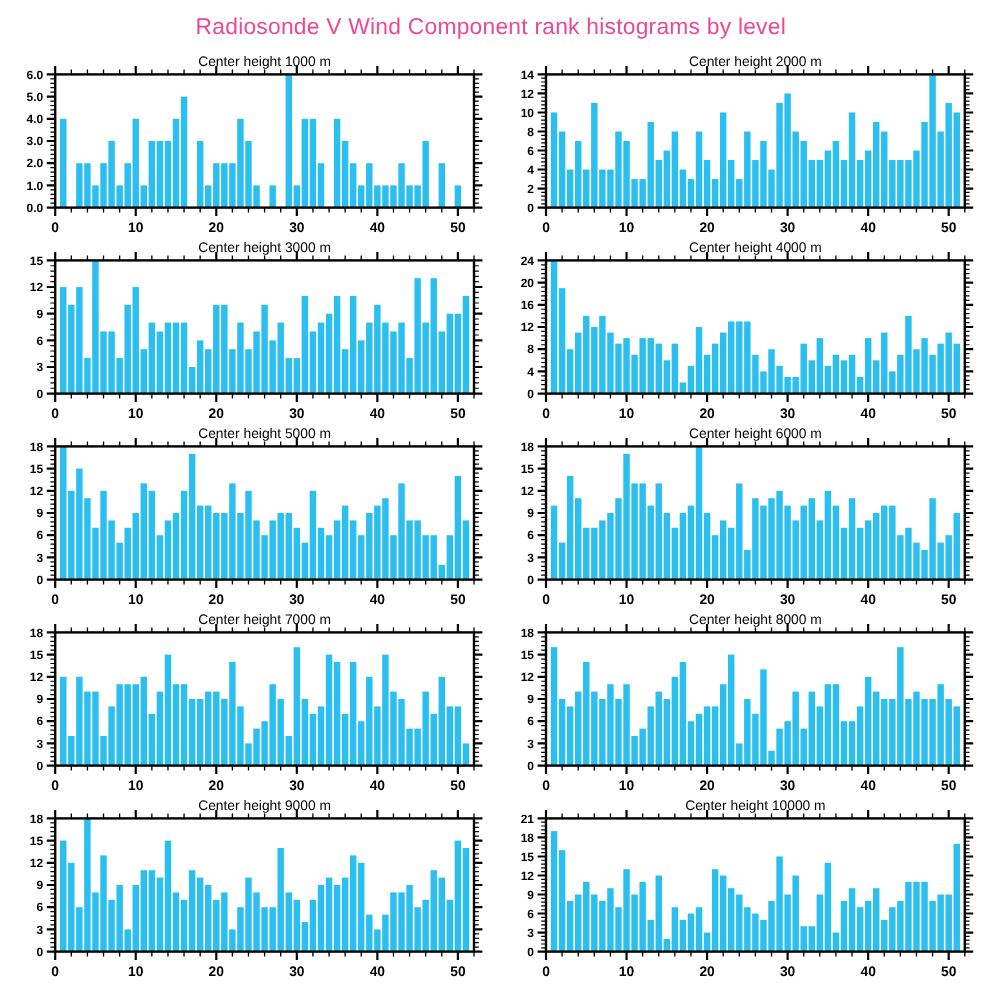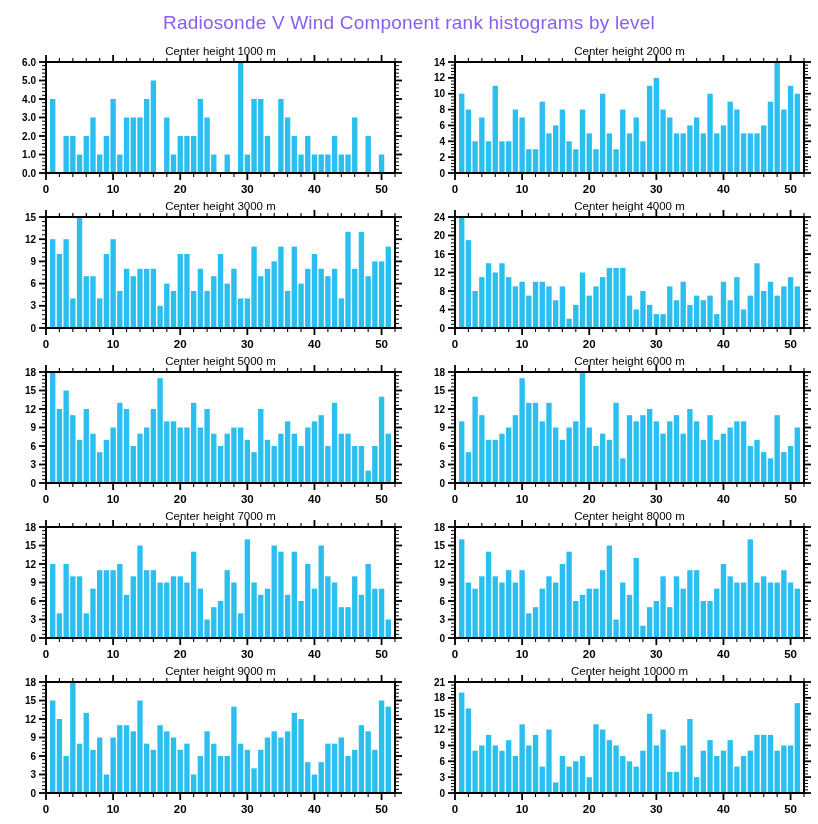--- a/index.html
+++ b/index.html
@@ -1,17 +1,17 @@
 <!DOCTYPE html>
 <html><head>
 <meta charset="utf-8">
 <style>
   html,body{margin:0;padding:0;background:#ffffff;}
   body{width:818px;height:824px;overflow:hidden;font-family:"Liberation Sans",sans-serif;}
-  .main-title{text-align:center;padding-top:12px;height:32px;font-size:19px;font-weight:500;color:#8b5cf6;letter-spacing:0.2px;}
+  .main-title{text-align:center;padding-top:12px;height:32px;font-size:19px;font-weight:500;color:#ec4899;letter-spacing:0.2px;}
   .charts-grid{display:grid;grid-template-columns:409px 409px;}
   figure.chart-cell{margin:0;padding:0;width:409px;height:155px;}
   svg{display:block;}
   .tick-label{font-family:"Liberation Sans",sans-serif;font-weight:700;fill:#000;}
   .tick-label.y{font-size:10px;}
   .tick-label.x{font-size:11.5px;}
   .subplot-title{font-family:"Liberation Sans",sans-serif;font-size:11.5px;font-weight:400;fill:#000;}
 </style>
 </head>
 <body>

